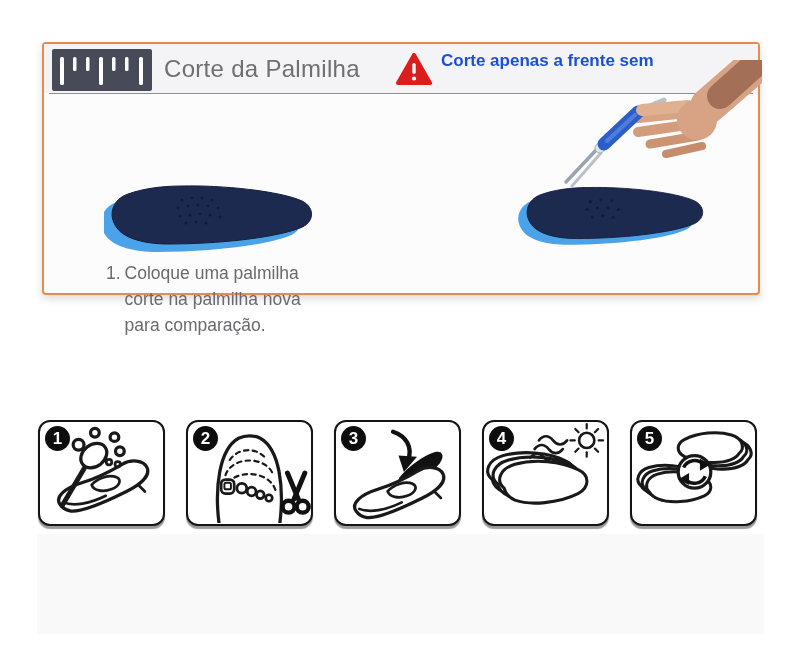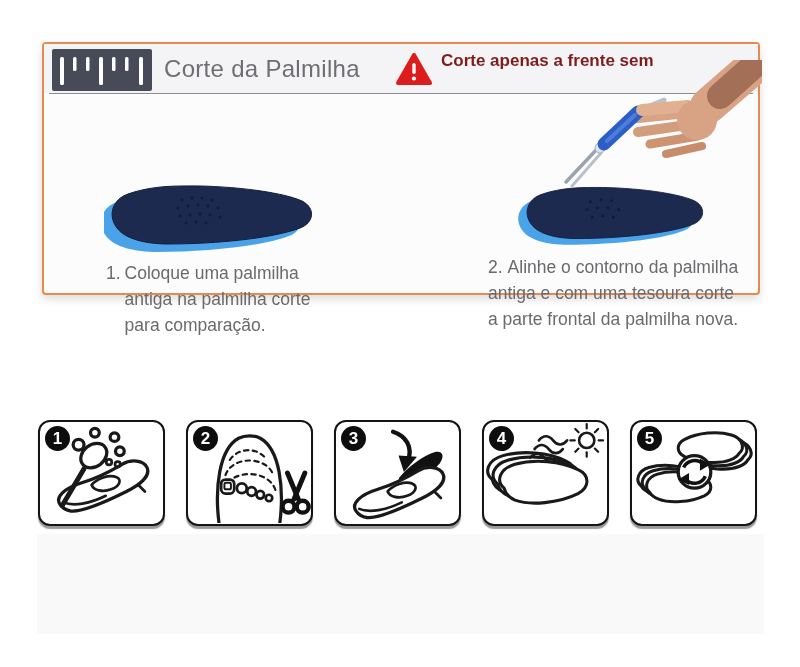--- a/index.html
+++ b/index.html
@@ -25,21 +25,21 @@
     height: 1px; background: #8e8e93;
   }
   .ruler { position: absolute; left: 8px; top: 5px; }
   .card-title {
     position: absolute; left: 120px; top: 11px;
     font-size: 24px; color: #6e6e73; letter-spacing: 0.3px;
   }
   .warning-wrap { position: absolute; left: 352px; top: 6px; display: flex; }
   .warn-tri { margin-top: 3px; }
   .warning-text {
-    margin-left: 9px; color: #7f1d1d; font-weight: bold;
+    margin-left: 9px; color: #1d4ed8; font-weight: bold;
     font-size: 17px; line-height: 21px;
   }
   
   .illu-left  { position: absolute; left: 60px;  top: 138px; }
   .illu-right { position: absolute; left: 448px; top: 16px; }
   
   .step { position: absolute; color: #6a6a6e; font-size: 17.5px; line-height: 26px; }
   .step1 { left: 62px; top: 216px; display: flex; width: 240px; }
   .step1 .num { flex: 0 0 auto; margin-right: 4px; }
   .step1 .txt { width: 208px; }
@@ -167,24 +167,21 @@
       <line x1="148" y1="50" x2="172" y2="40" stroke="#b9c0ca" stroke-width="5" stroke-linecap="round"></line>
 
       <line x1="196" y1="46" x2="150" y2="50" stroke="#e0b091" stroke-width="12" stroke-linecap="round"></line>
       <circle cx="205" cy="60" r="20" fill="#d8a284"></circle>
       <line x1="262" y1="6" x2="216" y2="46" stroke="#d8a284" stroke-width="36" stroke-linecap="round"></line>
       <line x1="266" y1="2" x2="228" y2="36" stroke="#7a4634" stroke-width="26" stroke-linecap="round" opacity="0.55"></line>
     </svg>
 
     <div class="step step1">
       <span class="num">1.</span>
-      <div class="txt">Coloque uma palmilha antiga na palmilha corte para comparação.</div>
-    </div>
-    <div class="step step2">
-      <span class="num">2.</span><span>Alinhe o contorno da palmilha antiga e com uma tesoura corte a parte frontal da palmilha nova.</span>
+      <div class="txt">Coloque uma palmilha corte na palmilha nova para comparação.</div>
     </div>
   </div>
 
   <div class="icons-row">
 
     <div class="icon-box">
       <div class="badge">1</div>
       <svg width="123" height="100" viewBox="0 0 110 92">
         <g fill="none" stroke="#191919" stroke-width="3" stroke-linecap="round" stroke-linejoin="round">
           <line x1="18" y1="76" x2="38" y2="42" stroke-width="4.5"></line>

